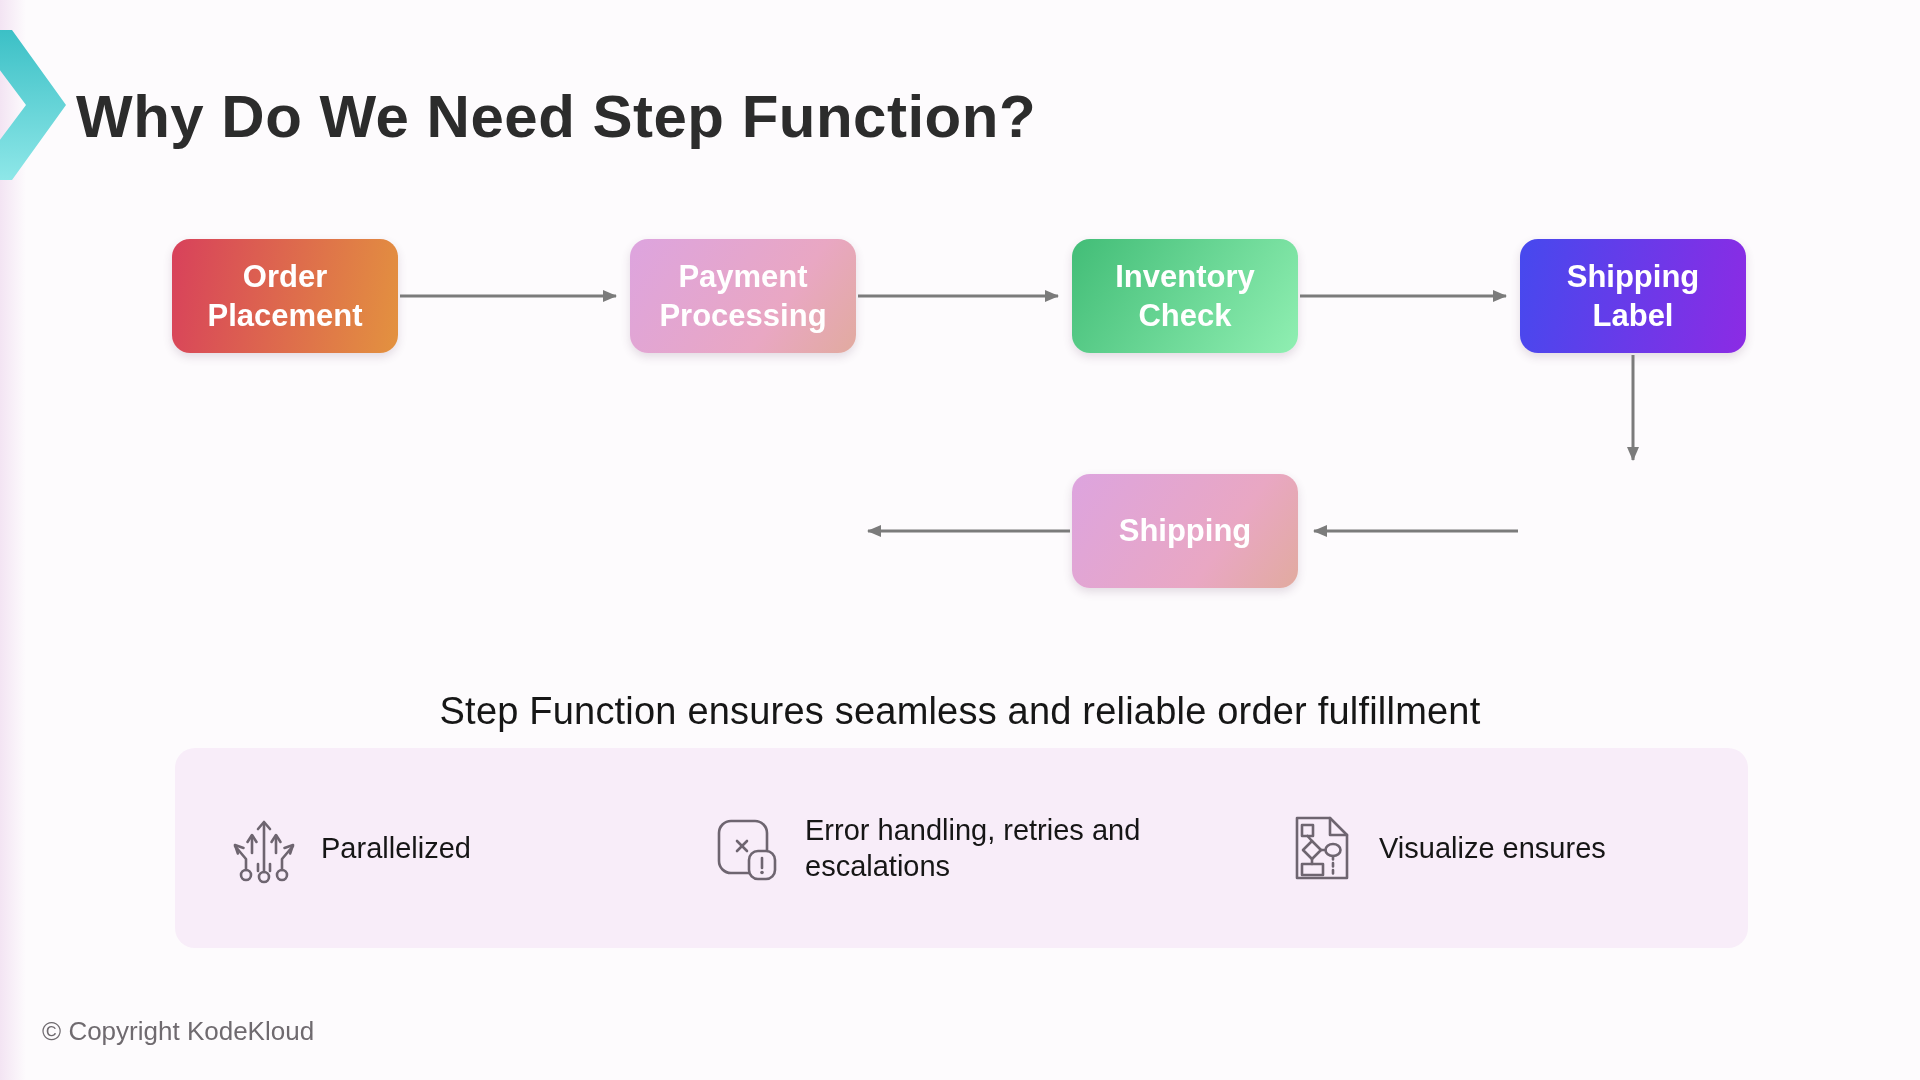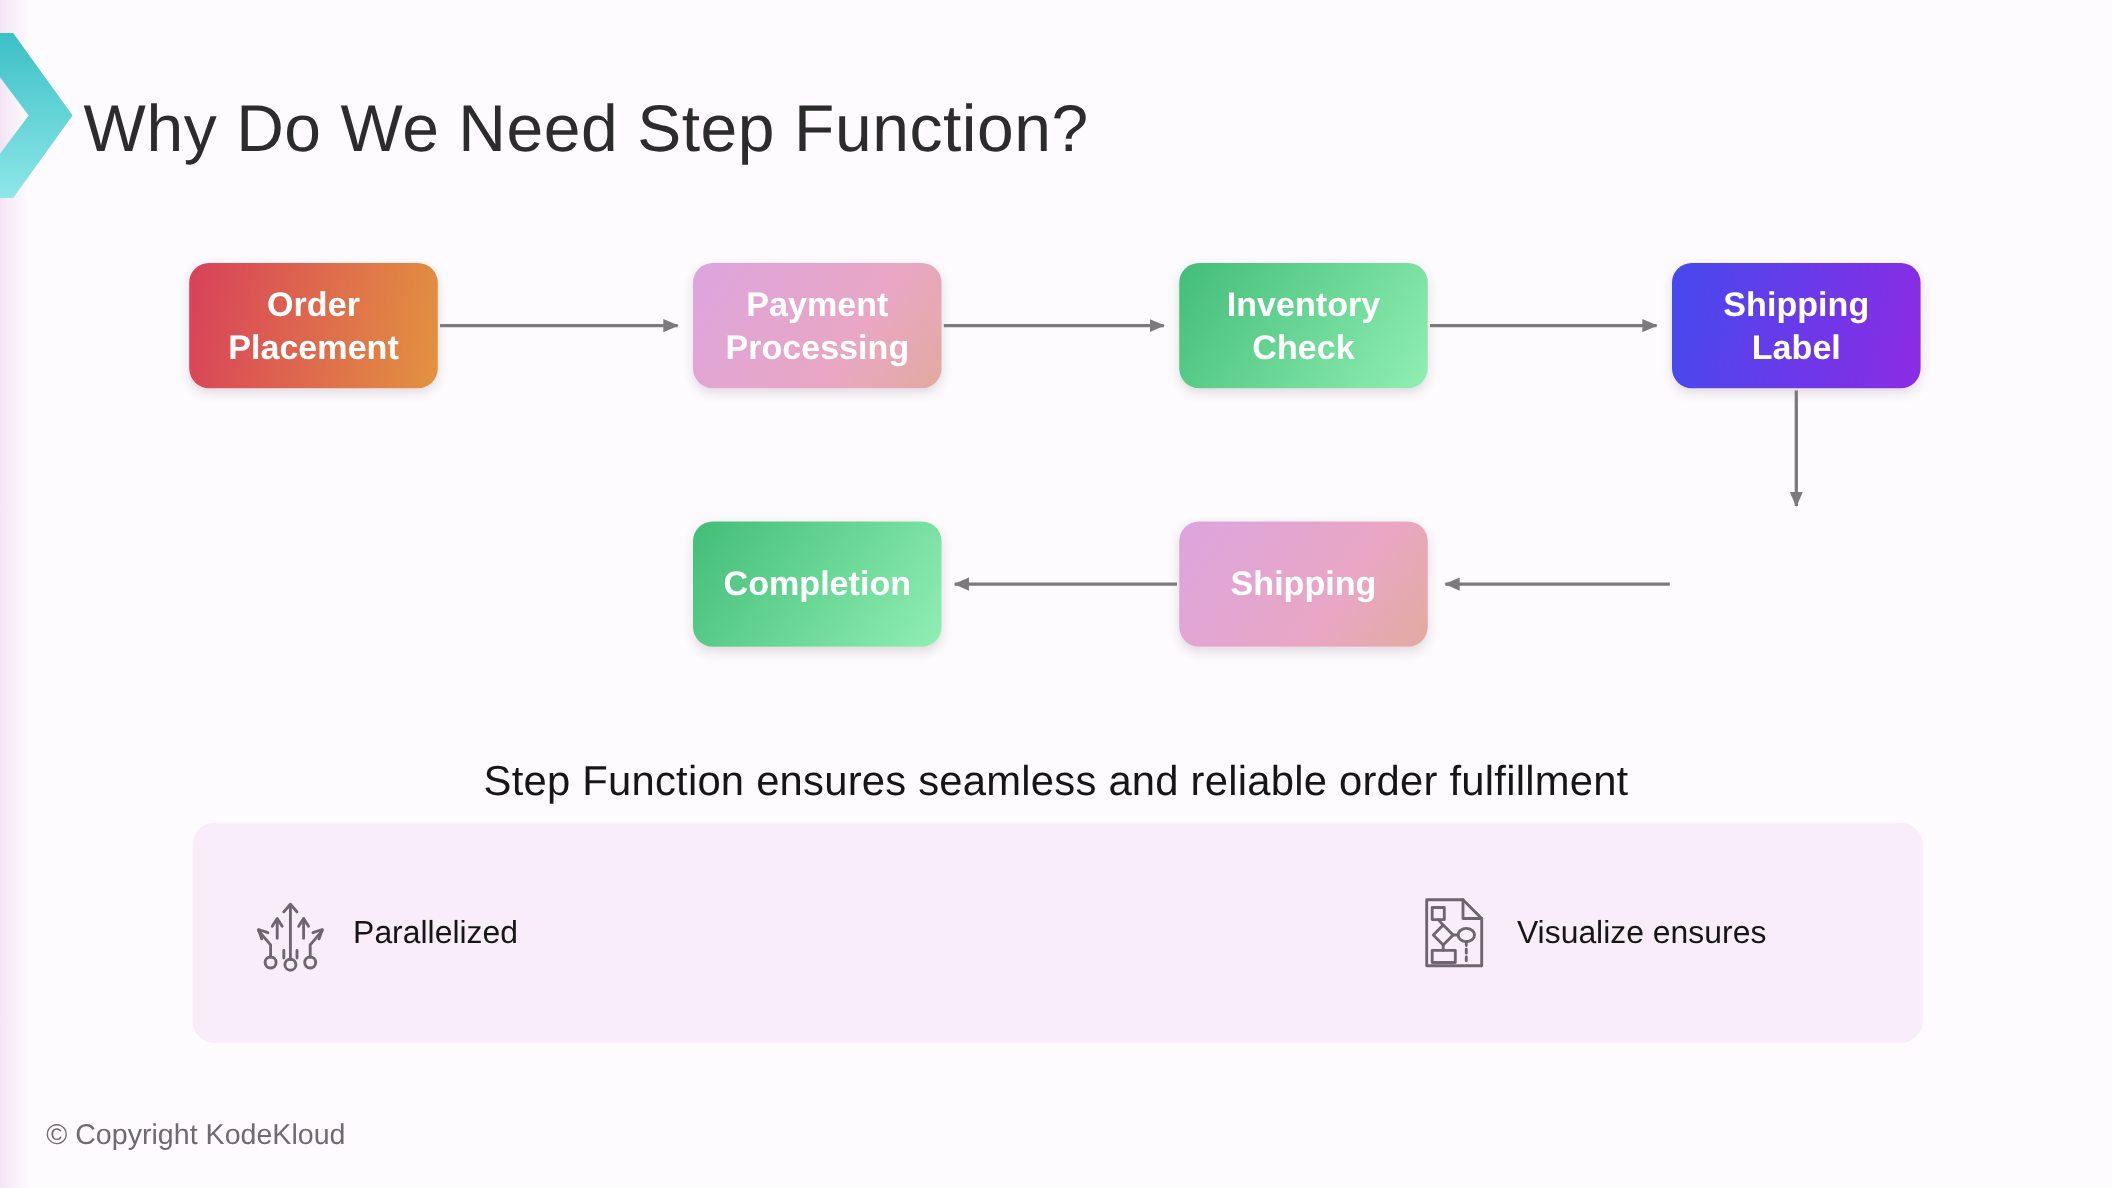--- a/index.html
+++ b/index.html
@@ -9,21 +9,21 @@
     font-family:"Liberation Sans","DejaVu Sans",sans-serif;
   }
   .edge-strip{
     position:absolute;left:0;top:0;width:26px;height:100%;
     background:linear-gradient(to right,#f3e4f3,rgba(253,251,253,0));
     pointer-events:none;
   }
   .chevron-logo{position:absolute;left:0;top:30px;width:66px;height:150px;}
   .page-title{
     position:absolute;left:76px;top:82px;
-    font-size:60px;font-weight:400;color:var(--title,#2c2c2c);
+    font-size:60px;font-weight:700;color:var(--title,#2c2c2c);
     letter-spacing:0.5px;white-space:nowrap;
   }
   .node{
     position:absolute;width:226px;height:114px;border-radius:18px;
     display:flex;align-items:center;justify-content:center;text-align:center;
     color:#ffffff;font-size:31px;line-height:1.26;white-space:pre-line;
     box-shadow:0 4px 10px rgba(90,50,90,0.16);
     font-weight:bold;
   }
   .arrows{position:absolute;left:0;top:0;pointer-events:none;}
@@ -77,21 +77,20 @@
 
   <div class="node" style="left: 172px; top: 239px; background: linear-gradient(100deg, rgb(216, 65, 91) 0%, rgb(227, 146, 63) 100%);">Order
 Placement</div>
   <div class="node" style="left: 630px; top: 239px; background: linear-gradient(125deg, rgb(221, 164, 223) 0%, rgb(233, 167, 195) 65%, rgb(224, 171, 154) 105%);">Payment
 Processing</div>
   <div class="node" style="left: 1072px; top: 239px; background: linear-gradient(125deg, rgb(66, 189, 119) 0%, rgb(144, 239, 178) 100%);">Inventory
 Check</div>
   <div class="node" style="left: 1520px; top: 239px; background: linear-gradient(100deg, rgb(70, 73, 238) 0%, rgb(140, 43, 228) 100%);">Shipping
 Label</div>
   <div class="node" style="left: 1072px; top: 474px; background: linear-gradient(125deg, rgb(221, 164, 223) 0%, rgb(233, 167, 195) 65%, rgb(224, 171, 154) 105%);">Shipping</div>
-  <div class="node" style="left: 630px; top: 474px; background: linear-gradient(125deg, rgb(66, 189, 119) 0%, rgb(144, 239, 178) 100%);">Completion</div>
 
   <svg class="arrows" width="1920" height="1080">
     <defs>
       <marker id="ah" markerUnits="userSpaceOnUse" markerWidth="15" markerHeight="13" refX="13" refY="6" orient="auto">
         <path class="ah" d="M0,0 L14,6 L0,12 Z"></path>
       </marker>
     </defs>
     <line x1="400" y1="296" x2="616" y2="296" marker-end="url(#ah)"></line>
     <line x1="858" y1="296" x2="1058" y2="296" marker-end="url(#ah)"></line>
     <line x1="1300" y1="296" x2="1506" y2="296" marker-end="url(#ah)"></line>
@@ -120,20 +119,36 @@
           <polyline points="22.5,33 27,26 31.5,33"></polyline>
           <line x1="51" y1="44" x2="51" y2="27"></line>
           <polyline points="46.5,33 51,26 55.5,33"></polyline>
           <line x1="33" y1="55" x2="33" y2="62"></line>
           <line x1="45" y1="55" x2="45" y2="62"></line>
         </g>
       </svg>
       <div class="feature-label">Parallelized</div>
     </div>
 
+    <div class="feature" style="left:534px">
+      <svg width="78" height="78" viewBox="0 0 78 78">
+        <g class="icon-stroke">
+          <rect x="10" y="12" width="48" height="52" rx="12"></rect>
+          <line x1="28" y1="32" x2="38" y2="42"></line>
+          <line x1="38" y1="32" x2="28" y2="42"></line>
+        </g>
+        <rect class="badge-mask" x="40" y="42" width="26" height="28" rx="9"></rect>
+        <g class="icon-stroke">
+          <line x1="53" y1="49" x2="53" y2="59"></line>
+        </g>
+        <circle class="icon-fill" cx="53" cy="63.5" r="1.8"></circle>
+      </svg>
+      <div class="feature-label">Error handling, retries and
+escalations</div>
+    </div>
 
     <div class="feature" style="left:1108px">
       <svg width="78" height="78" viewBox="0 0 78 78">
         <g class="icon-stroke">
           <path d="M14,9 H47 L64,26 V69 H14 Z"></path>
           <polyline points="47,9 47,26 64,26"></polyline>
           <rect x="19" y="16" width="11" height="11"></rect>
           <line x1="24.5" y1="27" x2="29" y2="32"></line>
           <polygon points="29,32 38,41 29,50 20,41"></polygon>
           <line x1="38" y1="41" x2="42.5" y2="41"></line>

